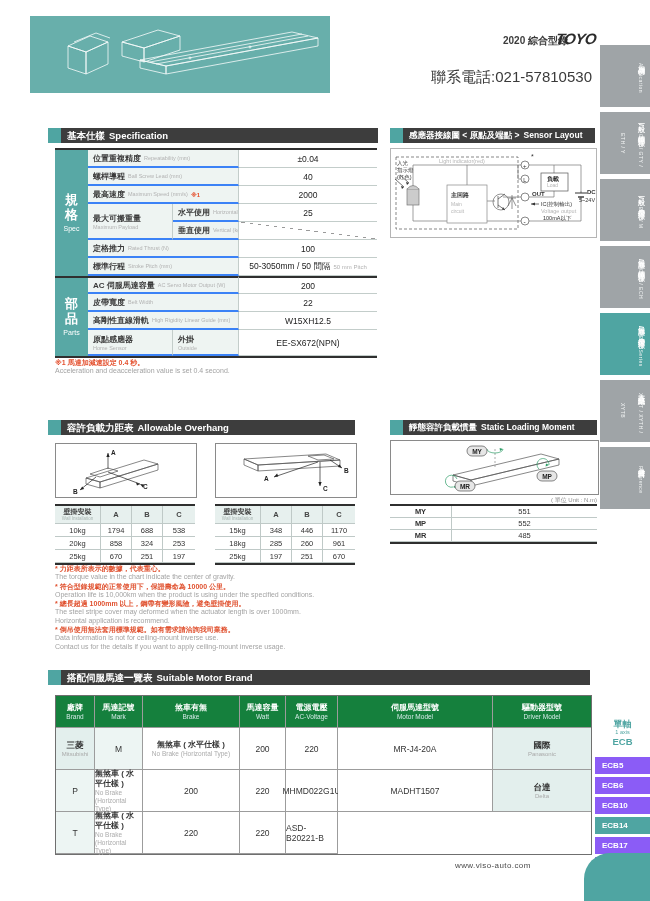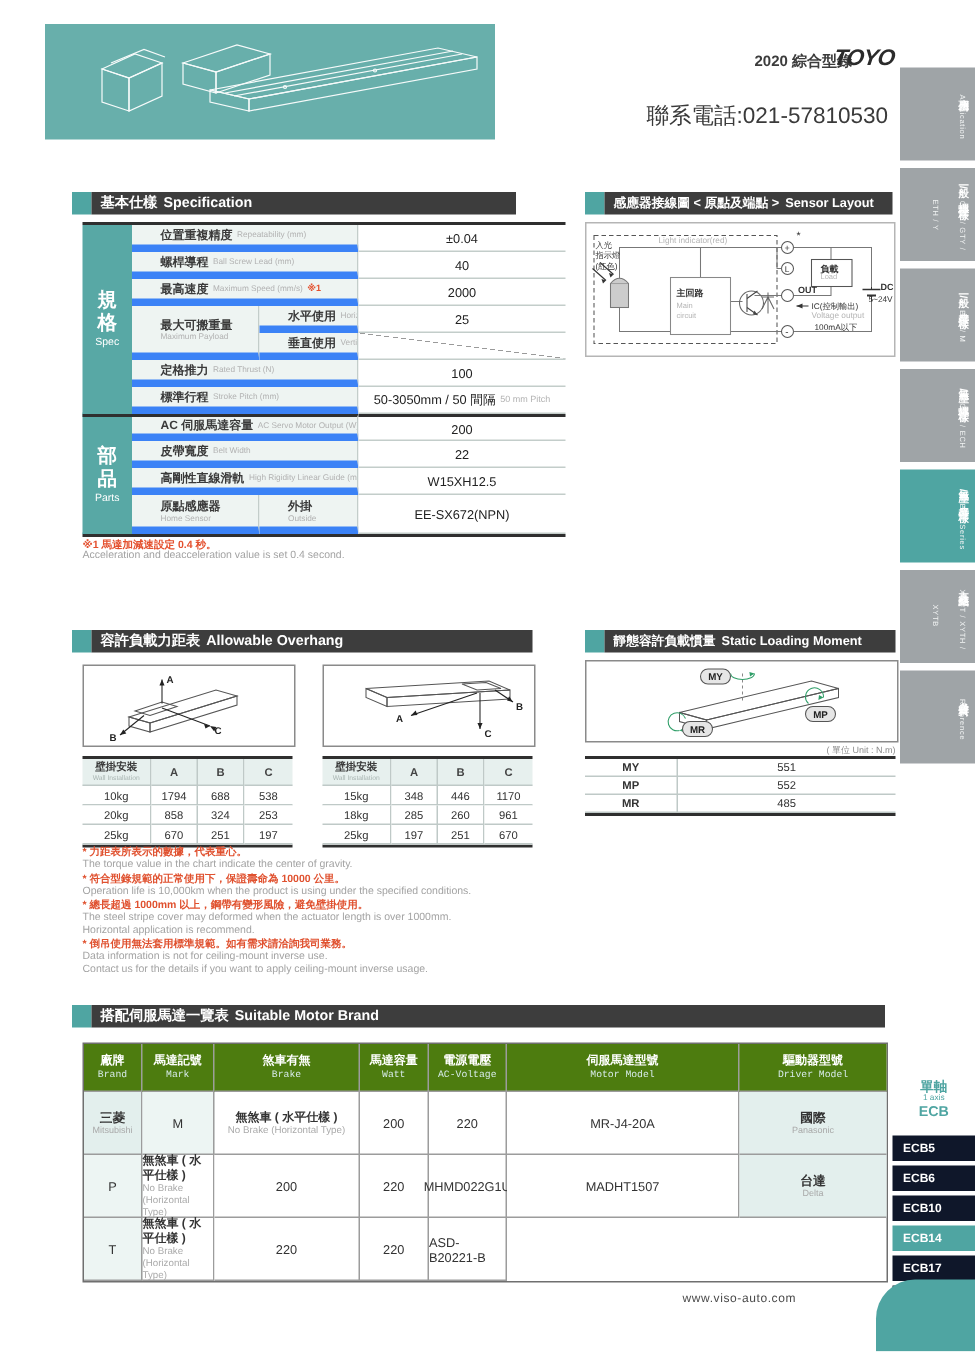--- a/index.html
+++ b/index.html
@@ -29,21 +29,21 @@
 
   
   .spec-table{position:absolute;left:55px;top:148px;width:322px;display:grid;
     grid-template-columns:33px 85px 66px 1fr;
     grid-template-rows:repeat(10,18px) 26px;
     border-top:2px solid #2f2f2f;border-bottom:2px solid #2f2f2f;font-size:8px;}
   .spec-table>div{box-sizing:border-box;}
   .g{grid-column:1;background:#58a8a5;color:#fff;display:flex;flex-direction:column;align-items:center;justify-content:center;border-bottom:1px solid #58a8a5;}
   .g .gzh{width:1em;font-size:13px;font-weight:700;line-height:1.12;word-break:break-all;text-align:center;}
   .g .gen{font-size:7px;margin-top:2px;}
-  .lbl{background:#eef4f2;display:flex;align-items:center;gap:3px;padding-left:19px;border-right:1px solid #c3cdca;border-bottom:5px solid #3b82f6;overflow:hidden;white-space:nowrap;}
+  .lbl{background:#eef4f2;display:flex;align-items:center;gap:3px;padding-left:5px;border-right:1px solid #c3cdca;border-bottom:2px solid #3b82f6;overflow:hidden;white-space:nowrap;}
   .lbl .zh{font-size:8px;font-weight:700;color:#3a3a3a;}
   .lbl .en{font-size:5.5px;color:#b2b2b2;}
   .lbl .mark{font-size:6px;color:#e4502e;font-weight:700;}
   .span2{grid-column:2/4;}
   .col2{grid-column:2;}
   .col3{grid-column:3;}
   .val{grid-column:4;background:#fff;display:flex;align-items:center;justify-content:center;gap:3px;font-size:8.5px;color:#222;border-bottom:1px solid #c3cdca;}
   .val .sub{font-size:6px;color:#b2b2b2;}
   .diag{background-image:linear-gradient(to right top,transparent 49.4%,#9a9a9a 49.4%,#9a9a9a 50.6%,transparent 50.6%);}
   .thick-top{border-top:2px solid #2f2f2f;}
@@ -82,37 +82,37 @@
   .notes{position:absolute;left:55px;top:564px;width:345px;}
   .note-zh{font-size:7px;font-weight:700;color:#e0512f;line-height:9px;}
   .note-en{font-size:7px;color:#a3a3a3;line-height:8.6px;}
 
   
   .motor-table{position:absolute;left:55px;top:695px;width:535px;display:grid;
     grid-template-columns:39px 48px 97px 46px 52px 155px 98px;
     grid-template-rows:32px repeat(3,42px);border:1px solid #6f6f6f;}
   .motor-table>div{box-sizing:border-box;display:flex;flex-direction:column;align-items:center;justify-content:center;border-right:1px solid #9c9c9c;border-bottom:1px solid #9c9c9c;}
   .motor-table>div:nth-child(7n){border-right:none;}
-  .mt-h{background:#4d7c0f;color:#fff;font-family:Liberation Mono, monospace;}
+  .mt-h{background:#15803d;color:#fff;}
   .mt-h .zh{font-size:8px;font-weight:700;line-height:10px;}
   .mt-h .en{font-size:6.5px;color:#d6eae8;line-height:8px;}
   .mt-brand{background:#e3efed;}
   .mt-brand .zh{font-size:8.5px;font-weight:700;color:#333;line-height:10px;}
   .mt-brand .en{font-size:6px;color:#a9a9a9;line-height:8px;}
   .mt-mark{background:#edf5f3;font-size:8.5px;color:#333;}
   .mt-brake .zh{font-size:8px;color:#333;font-weight:700;line-height:10px;}
   .mt-brake .en{font-size:6.5px;color:#ababab;line-height:8px;}
   .mt-c{background:#fff;font-size:8.5px;color:#333;}
 
   
   .ecb-head{position:absolute;left:595px;top:719px;width:55px;text-align:center;color:#4fa5a2;}
   .ecb-head .a1{font-size:9px;font-weight:700;line-height:10px;}
   .ecb-head .a2{font-size:5.5px;line-height:7px;}
   .ecb-head .a3{font-size:9.5px;font-weight:700;line-height:11px;}
-  .ecb-tab{position:absolute;left:595px;width:55px;height:17px;background:#0f172a;color:#fff;
+  .ecb-tab{position:absolute;left:595px;width:55px;height:17px;background:#8b5cf6;color:#fff;
     font-size:8px;font-weight:700;line-height:17px;padding-left:7px;box-sizing:border-box;cursor:pointer;}
   .ecb-tab.active{background:#4fa5a2;}
   .corner-blob{position:absolute;right:0;bottom:0;width:66px;height:48px;background:#4fa5a2;border-top-left-radius:26px;}
 </style>
 </head>
 <body>
 
 <div id="page">
 
   <div class="hero">
@@ -156,21 +156,21 @@
   <div class="side-tab active" style="top:313px">
     <span class="zh">無塵 / 皮帶仕樣</span><span class="en">ECB Series</span>
   </div>
   <div class="side-tab" style="top:380px">
     <span class="zh">直交連結</span><span class="en">XYGT / XYTH / XYTB</span>
   </div>
   <div class="side-tab" style="top:447px">
     <span class="zh">參考資料</span><span class="en">Reference</span>
   </div>
 
-  <div class="sec-header" style="left:48px;top:128px;width:296px;">
+  <div class="sec-header" style="left:48px;top:128px;width:330px;">
     <div class="sq"></div>
     <div class="bar"><span>基本仕樣</span><span class="en">Specification</span></div>
   </div>
 
   <div class="spec-table">
     <div class="g thick-top" style="grid-row:8/12;">
       <span class="gzh">部品</span>
         <span class="gen">Parts</span>
     </div>
     <div class="g" style="grid-row:1/8;">

